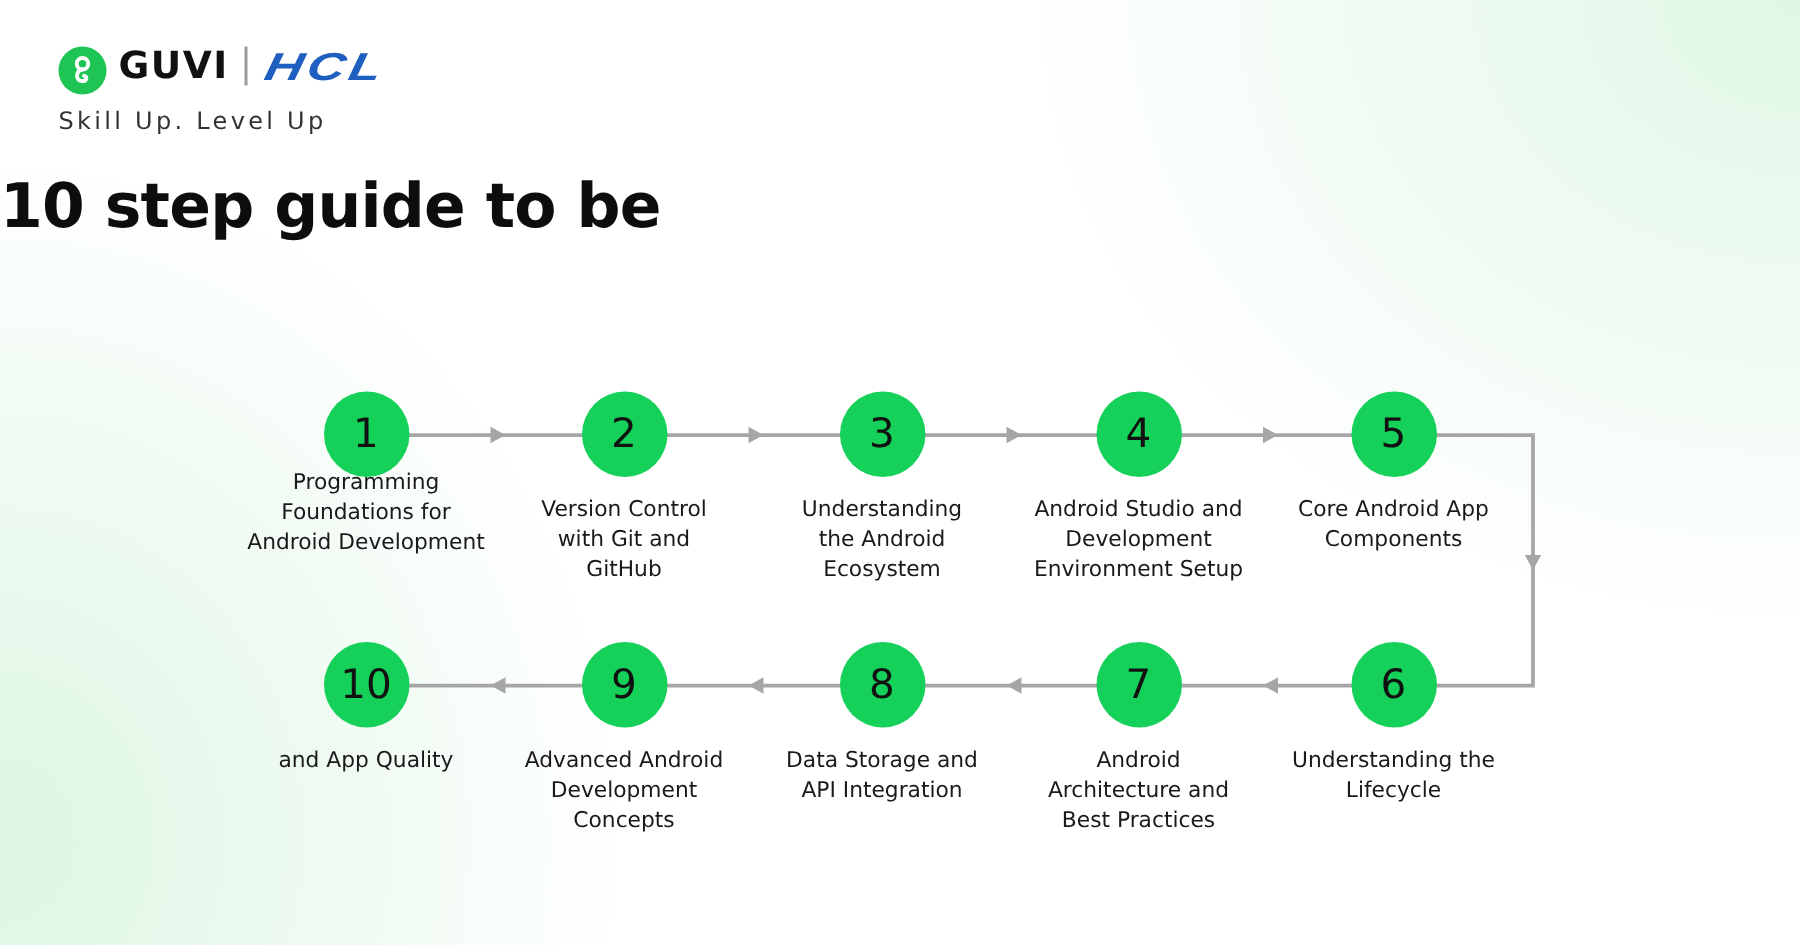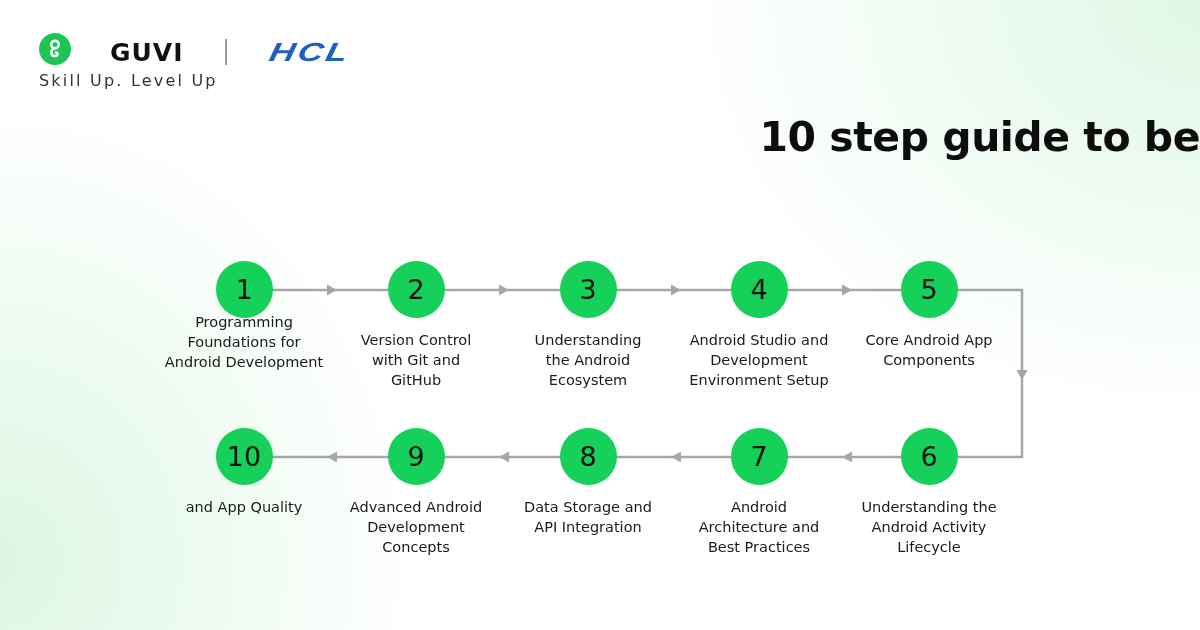--- a/index.html
+++ b/index.html
@@ -9,21 +9,21 @@
     font-family: "Liberation Sans", "DejaVu Sans", sans-serif;
     color: #111111;
     background:
       radial-gradient(ellipse 520px 420px at 1200px 0px, #dff7e6 0%, rgba(223,247,230,0) 100%),
       radial-gradient(ellipse 420px 460px at 0px 560px, #dcf6e3 0%, rgba(220,246,227,0) 100%),
       #ffffff;
   }
 
   
   .logo { position: absolute; left: 39px; top: 31px; }
-  .logo-row { display: flex; align-items: flex-end; height: 34px; gap: 31px; }
+  .logo-row { display: flex; align-items: flex-start; height: 34px; }
   .guvi-mark {
     width: 32px; height: 32px; border-radius: 50%;
     background: #1ec554; position: relative;
     display: flex; align-items: center; justify-content: center;
   }
   .guvi-mark svg { width: 20px; height: 22px; }
   .guvi-word {
     margin-left: 8px; font-size: 25px; font-weight: 700; letter-spacing: 1px;
     color: #111; line-height: 1;
     font-family: "DejaVu Sans", sans-serif;
@@ -38,21 +38,21 @@
     transform: skewX(-12deg) scaleX(1.35); transform-origin: left center;
   }
   .tagline {
     margin-top: 6px; font-size: 16px; letter-spacing: 2.2px; color: #333;
     font-family: "DejaVu Sans", sans-serif;
   }
 
   
   .title {
     position: absolute; left: 0; width: 1200px; top: 108px;
-    text-align: right; font-weight: 700; font-size: 41px; line-height: 58px;
+    text-align: left; font-weight: 700; font-size: 41px; line-height: 58px;
     color: #0d0d0d;
     font-family: "DejaVu Sans", sans-serif;
     letter-spacing: -0.5px;
   }
 
   
   .connectors { position: absolute; left: 0; top: 0; width: 1200px; height: 630px; }
   .step {
     position: absolute; width: 180px; text-align: center;
   }
@@ -152,21 +152,20 @@
   <div class="label" style="top:69px;">
     <div>Core Android App</div>
       <div>Components</div>
   </div>
 </div>
 
 <div class="step" style="left:839px; top:428px;">
   <div class="circle">6</div>
   <div class="label" style="top:69px;">
     <div>Understanding the</div>
-      <div>Android Activity</div>
       <div>Lifecycle</div>
   </div>
 </div>
 <div class="step" style="left:669px; top:428px;">
   <div class="circle">7</div>
   <div class="label" style="top:69px;">
     <div>Android</div>
       <div>Architecture and</div>
       <div>Best Practices</div>
   </div>

